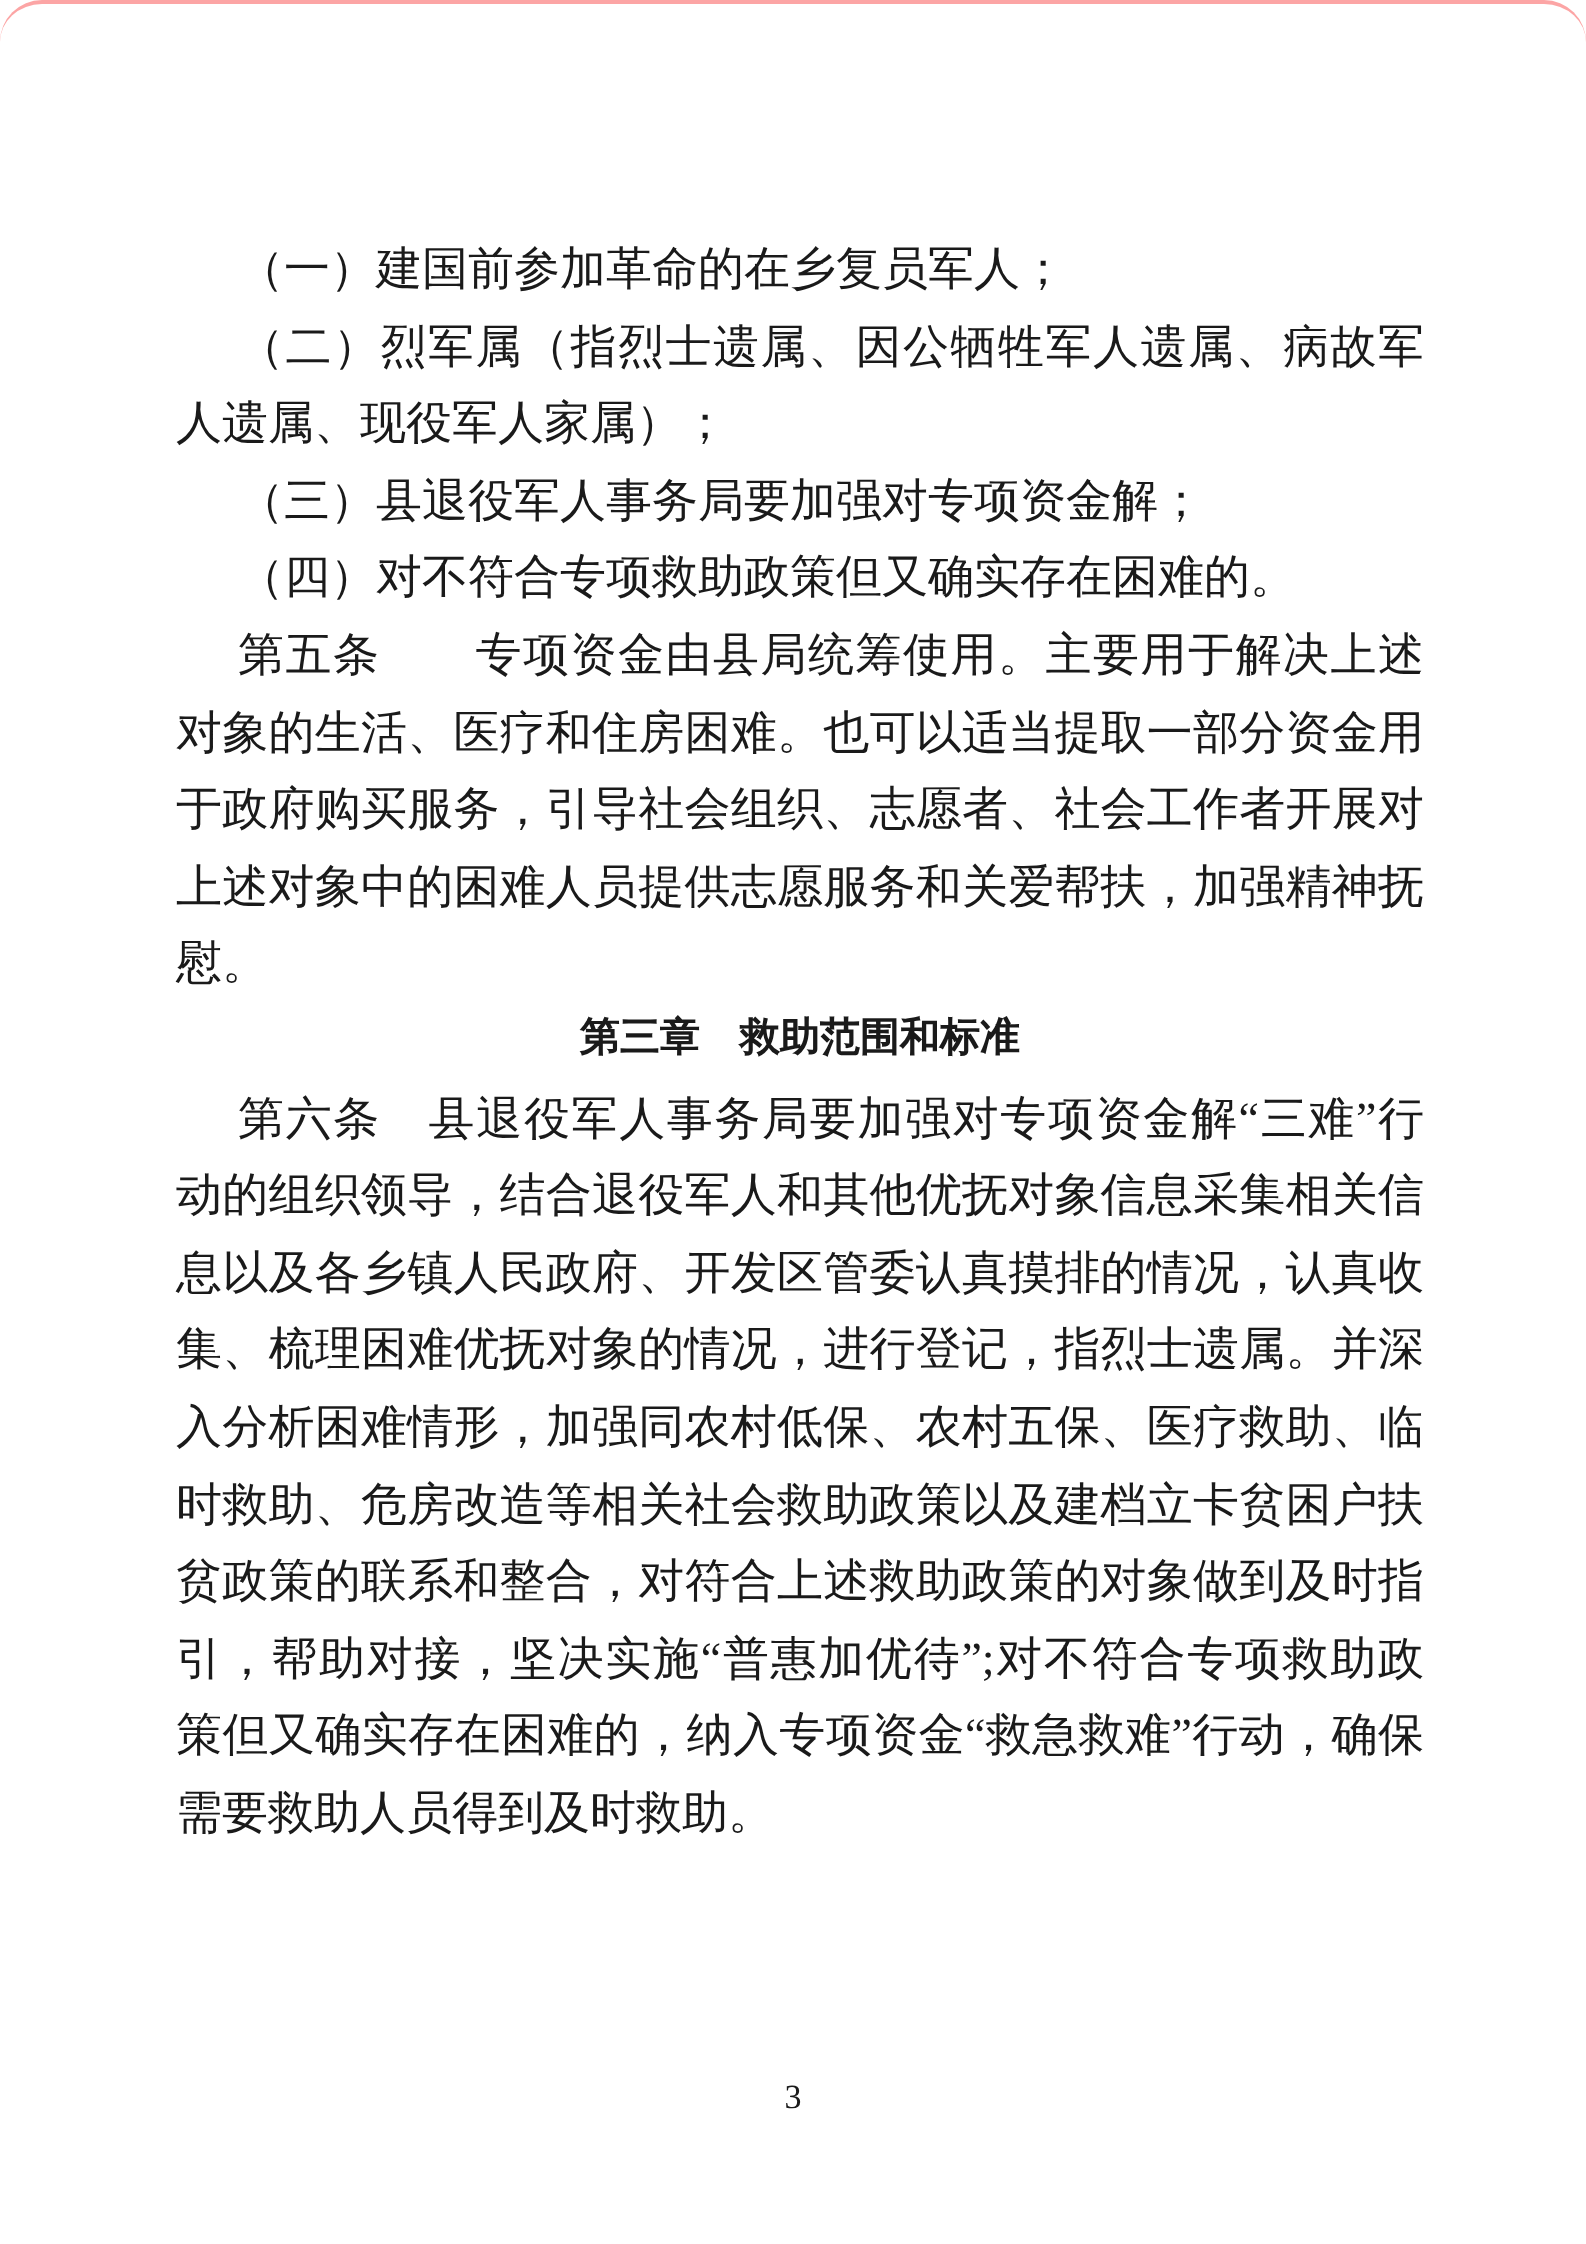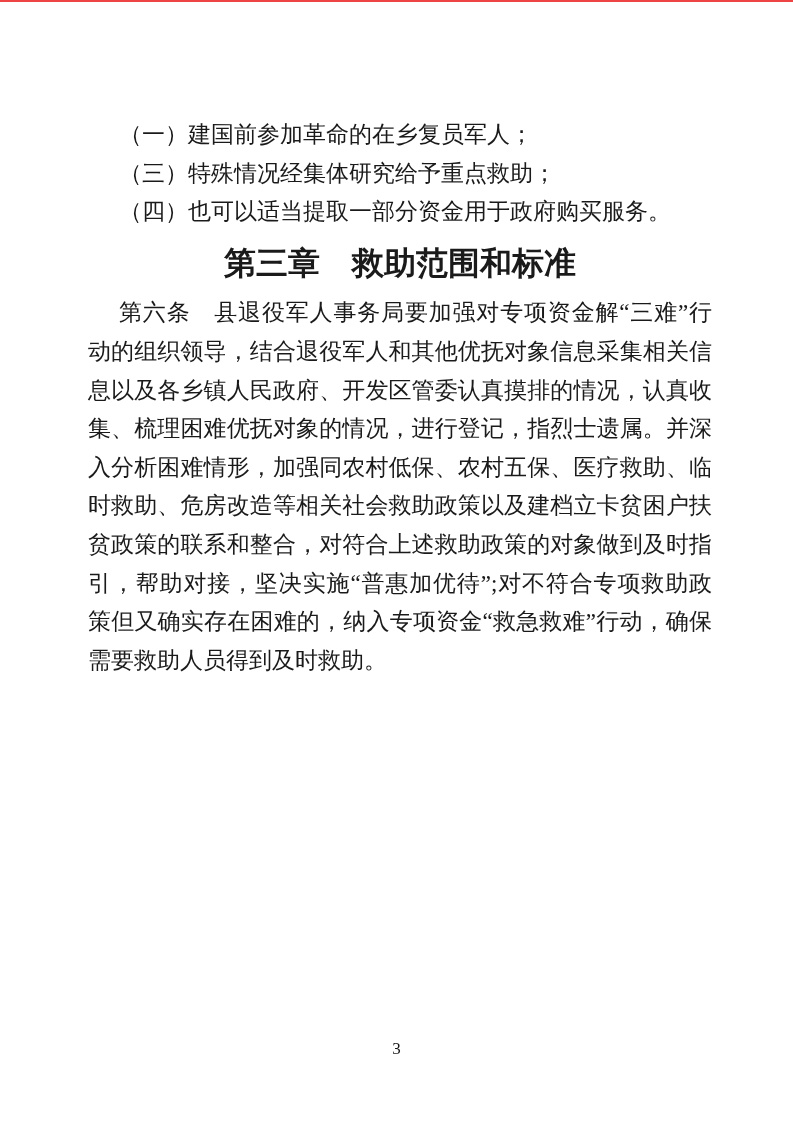--- a/index.html
+++ b/index.html
@@ -7,66 +7,69 @@
     padding: 0;
     background: #ffffff;
   }
   .page {
     position: relative;
     width: 793px;
     height: 1122px;
     background: #ffffff;
     color: #1a1a1a;
     font-family: "Liberation Serif", "DejaVu Serif", serif;
-    border-top: 2px solid #ef4444;
+    border-top: 2px solid #fca5a5;
     box-sizing: border-box;
     overflow: hidden;
+    border-radius: 21px;
   }
   .content {
     position: absolute;
     left: 88px;
     top: 114px;
     width: 624px;
   }
   .para {
     margin: 0;
     padding: 0;
     font-size: 23px;
     line-height: 38.6px;
     text-align: justify;
     text-indent: 31px;
     font-weight: 400;
     word-break: break-all;
   }
   .heading {
-    margin: 12px;
+    margin: 0;
     padding: 0;
-    font-size: 32px;
+    font-size: 20px;
     line-height: 38.6px;
     text-align: center;
     text-indent: 0;
     font-weight: 700;
-    font-family: Liberation Sans, sans-serif;
+    font-family: Liberation Mono, monospace;
   }
   .page-number {
     position: absolute;
     top: 1036px;
     left: 0;
     right: 0;
     text-align: center;
     font-size: 17px;
     line-height: 22px;
     color: #1a1a1a;
   }
 </style>
 </head>
 <body>
 
 <div class="page">
   <div class="content">
       <p class="para">（一）建国前参加革命的在乡复员军人；</p>
-      <p class="para">（三）特殊情况经集体研究给予重点救助；</p>
-      <p class="para">（四）也可以适当提取一部分资金用于政府购买服务。</p>
+      <p class="para">（二）烈军属（指烈士遗属、因公牺牲军人遗属、病故军人遗属、现役军人家属）；</p>
+      <p class="para">（三）县退役军人事务局要加强对专项资金解；</p>
+      <p class="para">（四）对不符合专项救助政策但又确实存在困难的。</p>
+      <p class="para">第五条　　专项资金由县局统筹使用。主要用于解决上述对象的生活、医疗和住房困难。也可以适当提取一部分资金用于政府购买服务，引导社会组织、志愿者、社会工作者开展对上述对象中的困难人员提供志愿服务和关爱帮扶，加强精神抚慰。</p>
       <p class="heading">第三章　救助范围和标准</p>
       <p class="para">第六条　县退役军人事务局要加强对专项资金解“三难”行动的组织领导，结合退役军人和其他优抚对象信息采集相关信息以及各乡镇人民政府、开发区管委认真摸排的情况，认真收集、梳理困难优抚对象的情况，进行登记，指烈士遗属。并深入分析困难情形，加强同农村低保、农村五保、医疗救助、临时救助、危房改造等相关社会救助政策以及建档立卡贫困户扶贫政策的联系和整合，对符合上述救助政策的对象做到及时指引，帮助对接，坚决实施“普惠加优待”;对不符合专项救助政策但又确实存在困难的，纳入专项资金“救急救难”行动，确保需要救助人员得到及时救助。</p>
     </div>
   <div class="page-number">3</div>
 </div>
 
 </body></html>

